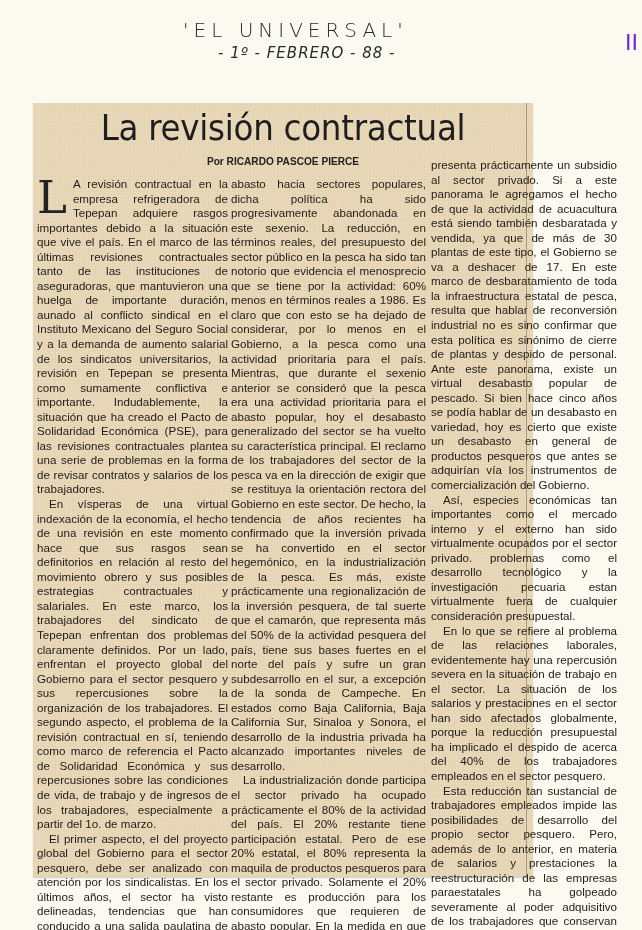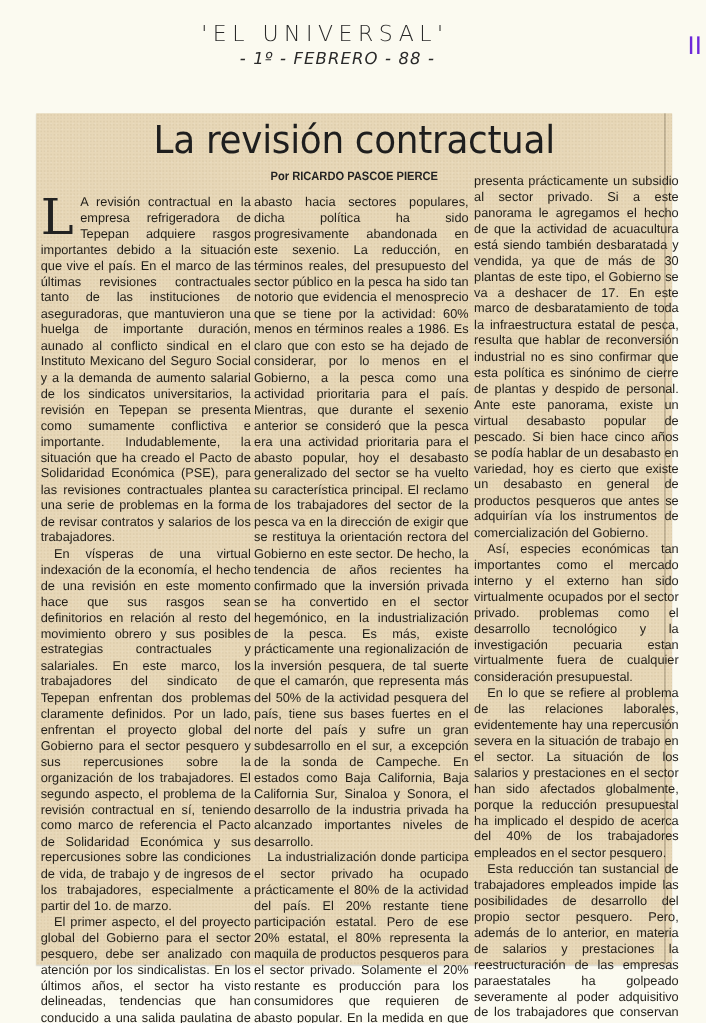--- a/index.html
+++ b/index.html
@@ -10,21 +10,21 @@
   }
   .handwriting {
     position: absolute; color: #2a2a2a;
     font-family: "DejaVu Sans", sans-serif; font-style: italic;
   }
   #hw-paper { left: 183px; top: 18px; font-size: 20px; letter-spacing: 5px; font-style: normal; font-weight: 300; text-align: center; }
   #hw-date { left: 218px; top: 44px; font-size: 15px; letter-spacing: 1px; }
   #hw-mark { left: 625px; top: 30px; font-size: 22px; color: #6d28d9; font-style: normal; }
 
   .clipping {
-    position: absolute; left: 33px; top: 103px; width: 578px; height: 774px;
+    position: absolute; left: 33px; top: 103px; width: 500px; height: 774px;
     background: #e7d7b7;
     background-image:
       radial-gradient(rgba(120,100,60,0.08) 1px, transparent 1px),
       radial-gradient(rgba(255,255,255,0.10) 1px, transparent 1px);
     background-size: 3px 3px, 5px 5px;
     background-position: 0 0, 1px 2px;
     box-shadow: 0 1px 1px rgba(0,0,0,0.15);
   }
   .clipping::after {
     content: ""; position: absolute; right: 6px; top: 0; bottom: 0; width: 1px;

